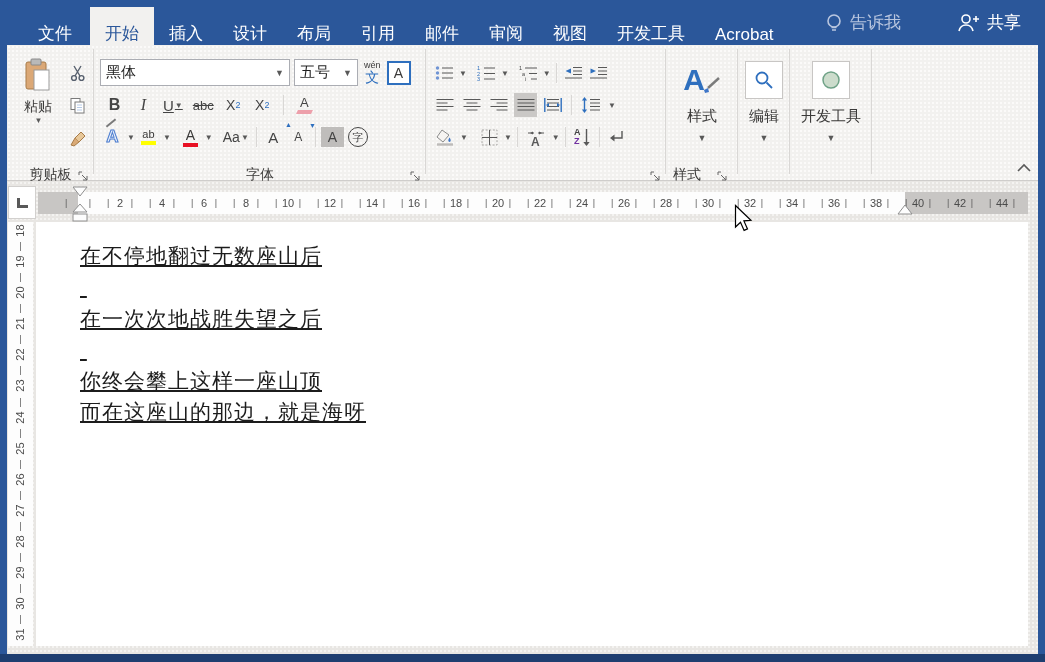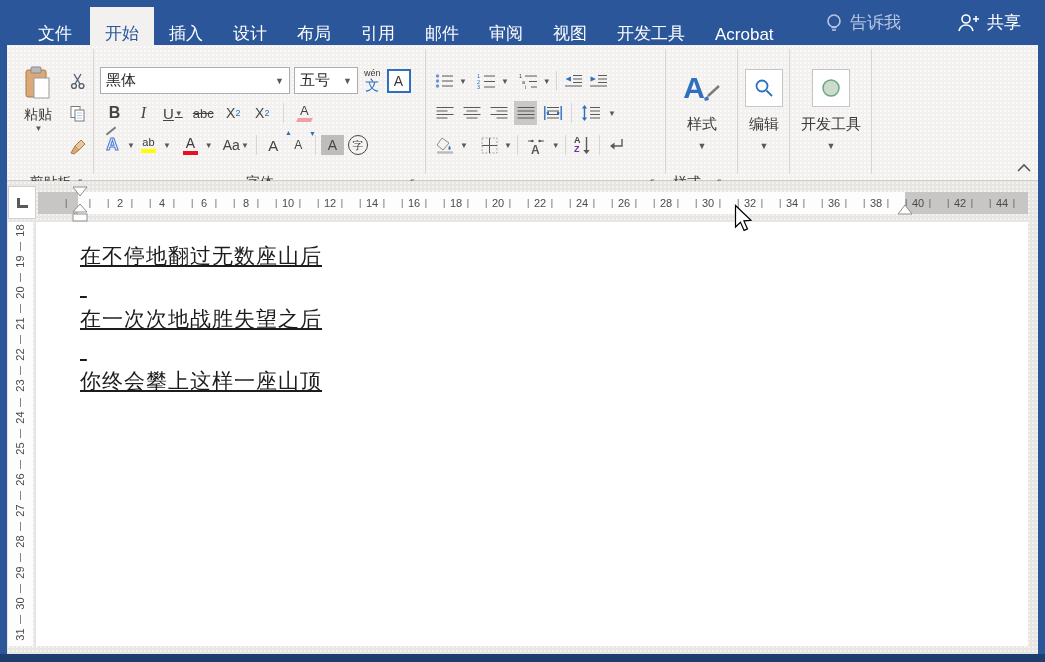--- a/index.html
+++ b/index.html
@@ -17,21 +17,21 @@
   .tab-right { margin-left:auto; display:flex; align-items:center; }
   .tellme { display:flex; align-items:center; gap:7px; color:#b9c6df; margin-right:56px; font-size:17px; }
   .share { display:flex; align-items:center; gap:8px; color:#fff; margin-right:24px; font-size:17px; }
 
   
   .ribbon { position:absolute; left:7px; top:45px; width:1031px; height:136px;
             background-color:var(--ribbon_bg,#f2f1ef);
             background-image:radial-gradient(circle,#fbfaf9 1px, transparent 1.25px);
             background-size:4px 4px;
             border-bottom:1px solid #cfcdcb; }
-  .group { position:absolute; top:16px; height:135px; }
+  .group { position:absolute; top:8px; height:135px; }
   .gsep { position:absolute; top:4px; bottom:6px; width:1px; background:#d9d7d5; }
   .glabel { position:absolute; left:0; right:0; top:113px; height:20px; text-align:center;
             font-size:14px; color:#3b3a39; }
   .launcher { position:absolute; right:3px; top:115px; width:12px; height:12px; }
   .btnrow { position:absolute; display:flex; align-items:center; }
   .sbtn { height:24px; min-width:23px; padding:0 2px; display:flex; align-items:center;
           justify-content:center; color:#444; font-size:14px; }
   .sbtn.sel { background:#cac8c6; }
   .dd { font-size:8px; color:#595959; margin-left:1px; }
   .vline { width:1px; height:20px; background:#d9d7d5; margin:0 3px; }
@@ -692,20 +692,21 @@
         </div>
       </div>
 
     <div class="page">
       <div class="doctext" id="doctext">
           <div class="docline">在不停地翻过无数座山后</div>
           <div class="docline">&nbsp;</div>
           <div class="docline">在一次次地战胜失望之后</div>
           <div class="docline">&nbsp;</div>
           <div class="docline">你终会攀上这样一座山顶</div>
+          <div class="docline">而在这座山的那边，就是海呀</div>
         </div>
     </div>
 
     <svg class="cursor" width="19" height="29" viewBox="0 0 19 29">
       <path d="M1.5 1.5v21.5l5-4.8 3.6 8.2 3.4-1.5-3.6-8 7-.6z" fill="#fff" stroke="#000" stroke-width="1.2"></path>
     </svg>
   </div>
 
   <div class="sideL"></div>
   <div class="sideR"></div>

